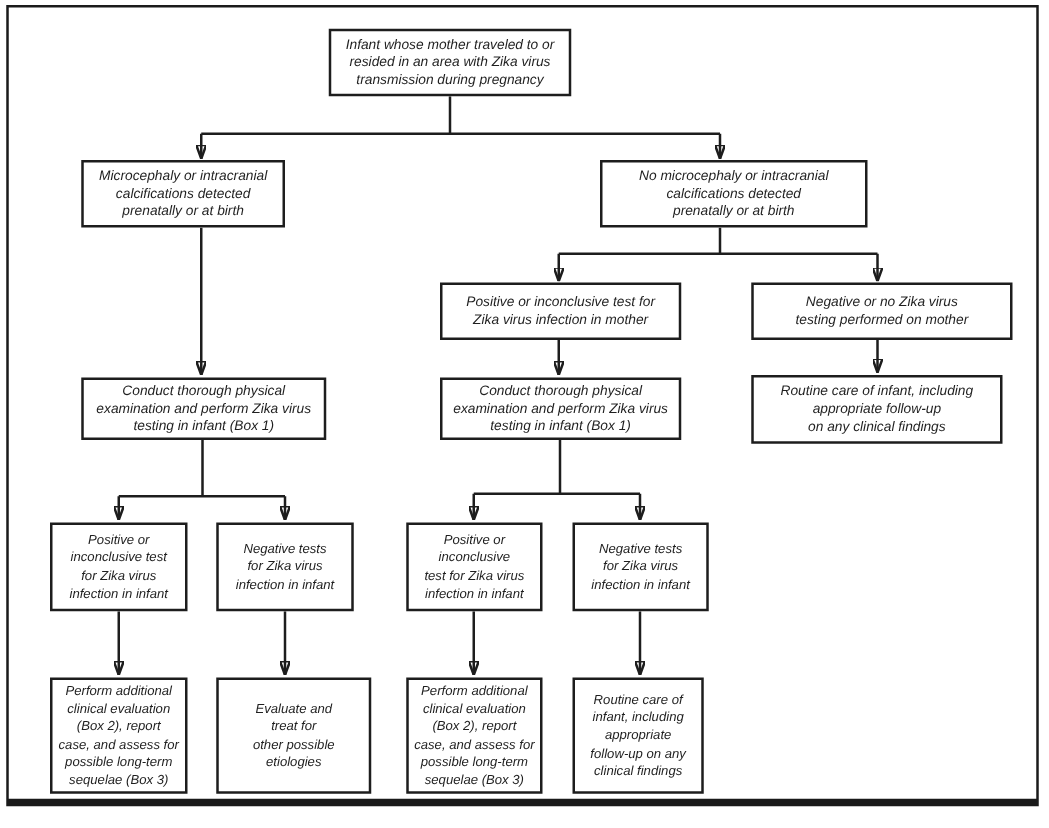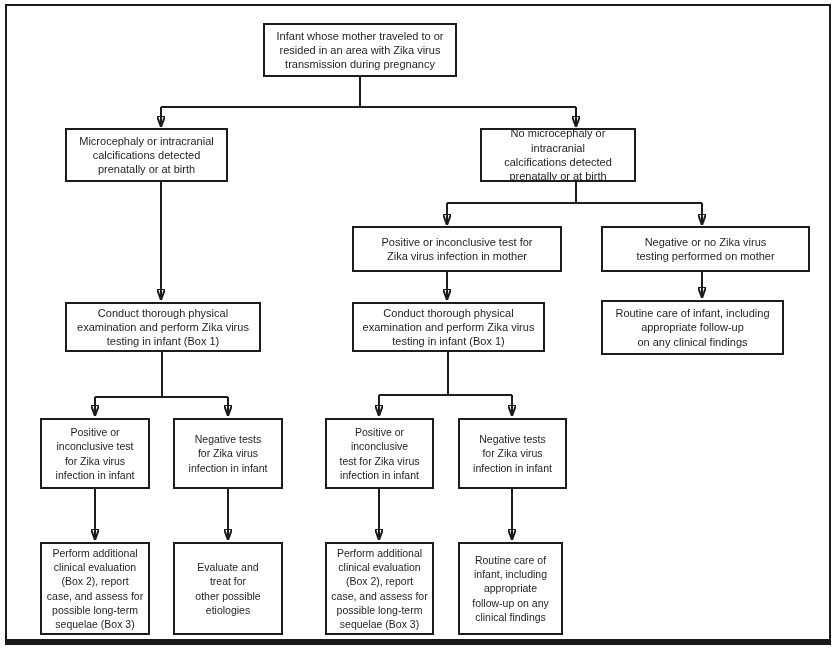--- a/index.html
+++ b/index.html
@@ -45,20 +45,21 @@
     background: #ffffff;
     color: #1f1f1f;
     display: flex;
     align-items: center;
     justify-content: center;
     text-align: center;
     white-space: pre-line;
     font-size: 11px;
     line-height: 1.3;
     padding: 2px;
+    font-style: italic;
   }
   .node.narrow {
     font-size: 10.5px;
     line-height: 1.35;
     padding: 1px;
   }
 </style>
 </head>
 <body>
 
@@ -124,39 +125,39 @@
   </svg>
 
   <div class="node" style="left:263px; top:23px;  width:194px; height:54px;">Infant whose mother traveled to or
 resided in an area with Zika virus
 transmission during pregnancy</div>
 
   <div class="node" style="left:65px;  top:128px; width:163px; height:54px;">Microcephaly or intracranial
 calcifications detected
 prenatally or at birth</div>
 
-  <div class="node" style="left:480px; top:128px; width:156px; height:54px;">No microcephaly or intracranial
+  <div class="node" style="left:480px; top:128px; width:214px; height:54px;">No microcephaly or intracranial
 calcifications detected
 prenatally or at birth</div>
 
-  <div class="node" style="left:352px; top:226px; width:210px; height:46px;text-align:center;">Positive or inconclusive test for
+  <div class="node" style="left:352px; top:226px; width:193px; height:46px;text-align:center;">Positive or inconclusive test for
 Zika virus infection in mother</div>
 
   <div class="node" style="left:601px; top:226px; width:209px; height:46px;">Negative or no Zika virus
 testing performed on mother</div>
 
   <div class="node" style="left:65px;  top:302px; width:196px; height:50px;">Conduct thorough physical
 examination and perform Zika virus
 testing in infant (Box 1)</div>
 
   <div class="node" style="left:352px; top:302px; width:193px; height:50px;">Conduct thorough physical
 examination and perform Zika virus
 testing in infant (Box 1)</div>
 
-  <div class="node" style="left:601px; top:300px; width:183px; height:55px;">Routine care of infant, including
+  <div class="node" style="left:601px; top:300px; width:201px; height:55px;">Routine care of infant, including
 appropriate follow-up
 on any clinical findings</div>
 
   <div class="node narrow" style="left:40px;  top:418px; width:110px; height:71px;">Positive or
 inconclusive test
 for Zika virus
 infection in infant</div>
 
   <div class="node narrow" style="left:173px; top:418px; width:110px; height:71px;">Negative tests
 for Zika virus
@@ -171,21 +172,21 @@
 for Zika virus
 infection in infant</div>
 
   <div class="node narrow" style="left:40px;  top:542px; width:110px; height:93px;">Perform additional
 clinical evaluation
 (Box 2), report
 case, and assess for
 possible long-term
 sequelae (Box 3)</div>
 
-  <div class="node narrow" style="left:173px; top:542px; width:110px; height:93px;">Evaluate and
+  <div class="node narrow" style="left:173px; top:542px; width:124px; height:93px;">Evaluate and
 treat for
 other possible
 etiologies</div>
 
   <div class="node narrow" style="left:325px; top:542px; width:109px; height:93px;">Perform additional
 clinical evaluation
 (Box 2), report
 case, and assess for
 possible long-term
 sequelae (Box 3)</div>

